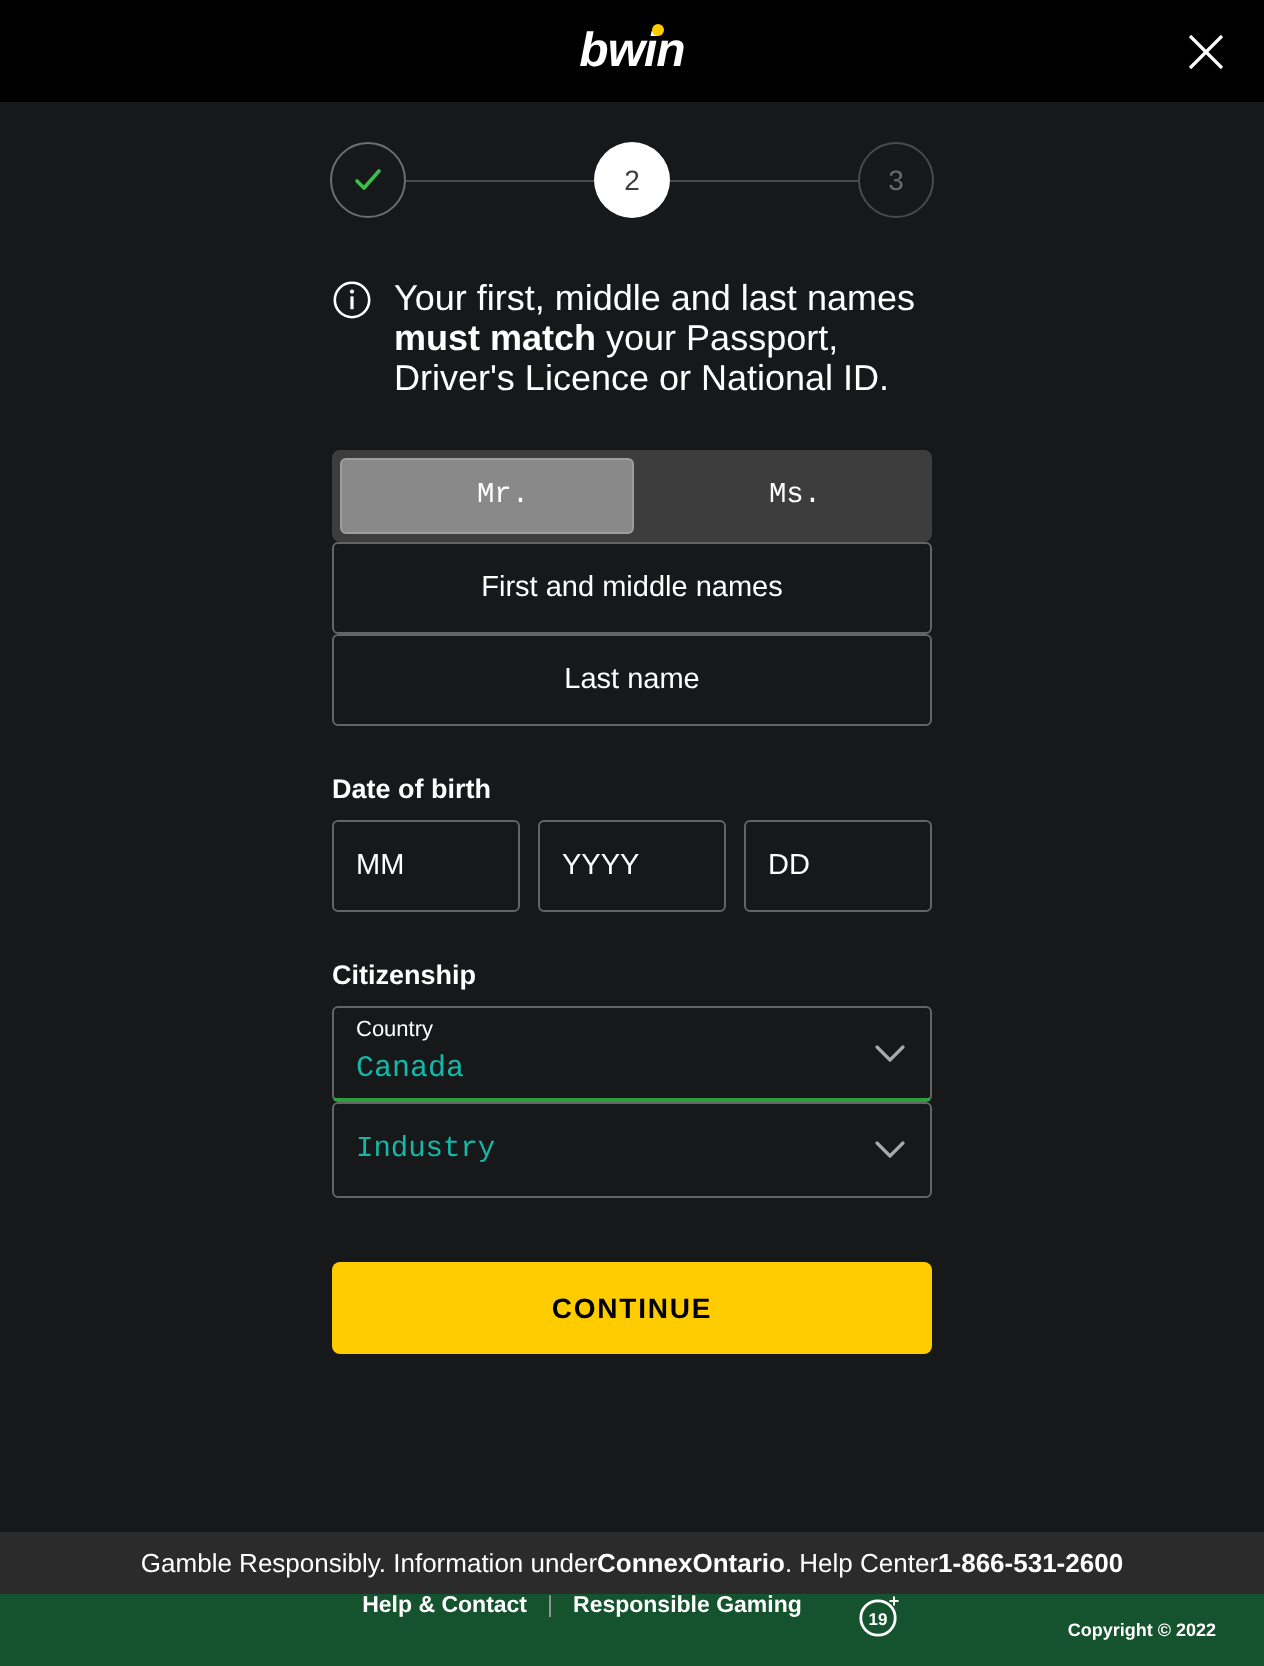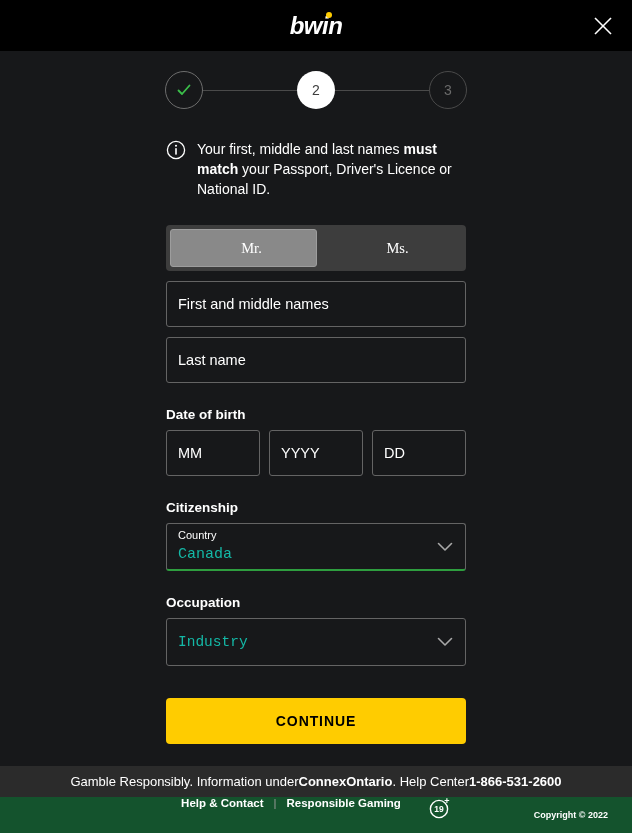--- a/index.html
+++ b/index.html
@@ -129,21 +129,21 @@
     gap: 11px;
     margin: 30px auto 0;
     width: 300px;
     align-items: flex-start;
   }
   .info-icon {
     flex: 0 0 auto;
     margin-top: 1px;
   }
   .notice-text {
-    font-size: 14px;
+    font-size: 18px;
     line-height: 20px;
     color: #ffffff;
   }
   .notice-text b { font-weight: bold; }
 
   
   .form {
     width: 300px;
     margin: 0 auto;
     padding-top: 26px;
@@ -162,39 +162,39 @@
     flex: 1 1 0;
     display: flex;
     align-items: center;
     justify-content: center;
     font-size: 14.5px;
     color: #ffffff;
     cursor: pointer;
     border-radius: 3px;
     background: transparent;
     border: none;
-    font-family: Liberation Serif, serif;
+    font-family: Liberation Mono, monospace;
     padding-left: 16px;
   }
   .segment.active {
     background: #898989;
     border: 1px solid #9d9d9d;
   }
 
   
   .field {
     position: relative;
     height: 46px;
-    margin-top: 10px;
     border: 1px solid #646464;
     border-radius: 3px;
     background: transparent;
     display: flex;
     align-items: center;
     padding: 16px 11px;
+    justify-content: center;
   }
   .field-placeholder {
     font-size: 14.5px;
     color: #ffffff;
   }
 
   .section-label {
     font-size: 13.5px;
     font-weight: bold;
     color: #ffffff;
@@ -394,21 +394,20 @@
 
       <div class="section-label">Citizenship</div>
       <div class="select valid">
         <span class="select-label">Country</span>
         <span class="select-value">Canada</span>
         <svg class="chevron" width="16" height="10" viewBox="0 0 16 10">
           <polyline points="1.5,1.5 8,8 14.5,1.5" fill="none" stroke="#a8a8a8" stroke-width="1.6" stroke-linecap="round" stroke-linejoin="round"></polyline>
         </svg>
       </div>
 
-      <div class="section-label">Occupation</div>
       <div class="select">
         <span class="select-value single">Industry</span>
         <svg class="chevron" width="16" height="10" viewBox="0 0 16 10">
           <polyline points="1.5,1.5 8,8 14.5,1.5" fill="none" stroke="#a8a8a8" stroke-width="1.6" stroke-linecap="round" stroke-linejoin="round"></polyline>
         </svg>
       </div>
 
       <button class="continue-btn">CONTINUE</button>
     </div>
   </div>

